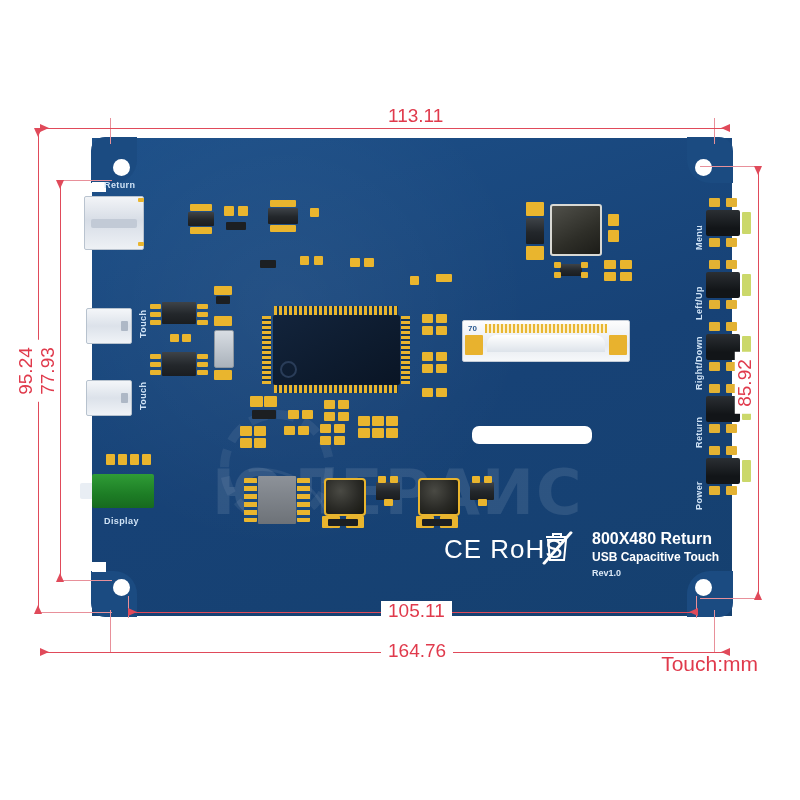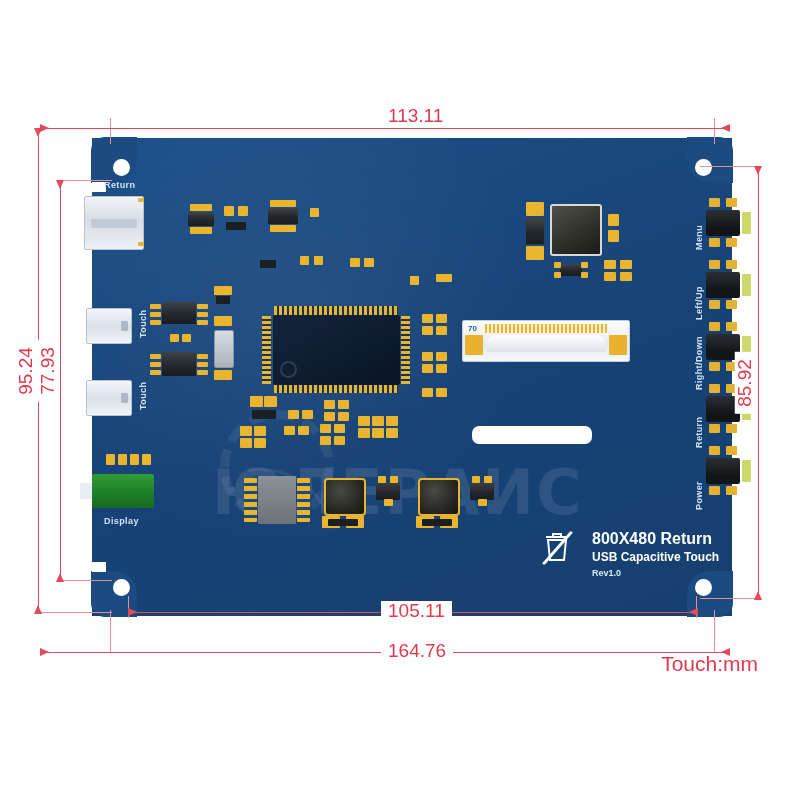--- a/index.html
+++ b/index.html
@@ -356,20 +356,21 @@
     <div class="ind" style="left:326px;top:340px;width:38px;height:34px;"></div>
     <div class="pad" style="left:324px;top:378px;width:18px;height:12px;"></div>
     <div class="pad" style="left:348px;top:378px;width:18px;height:12px;"></div>
     <div class="res" style="left:330px;top:381px;width:30px;height:7px;"></div>
 
     <div class="ic" style="left:378px;top:344px;width:24px;height:18px;"></div>
     <div class="pad" style="left:380px;top:338px;width:8px;height:7px;"></div>
     <div class="pad" style="left:392px;top:338px;width:8px;height:7px;"></div>
     <div class="pad" style="left:386px;top:361px;width:9px;height:7px;"></div>
 
+    <div class="ce-mark" style="left:352px;top:396px;">CE RoHS</div>
 
     <svg style="position:absolute;left:448px;top:390px;" width="34" height="40" viewBox="0 0 34 40">
       <g stroke="#ffffff" stroke-width="2" fill="none">
         <path d="M8 12 h18 l-2 20 h-14 z"></path>
         <path d="M6 9 h22"></path>
         <path d="M13 9 v-3 h8 v3"></path>
         <path d="M3 36 L31 4"></path>
       </g>
       <path d="M4 36 L32 4" stroke="#ffffff" stroke-width="2" fill="none"></path>
     </svg>

